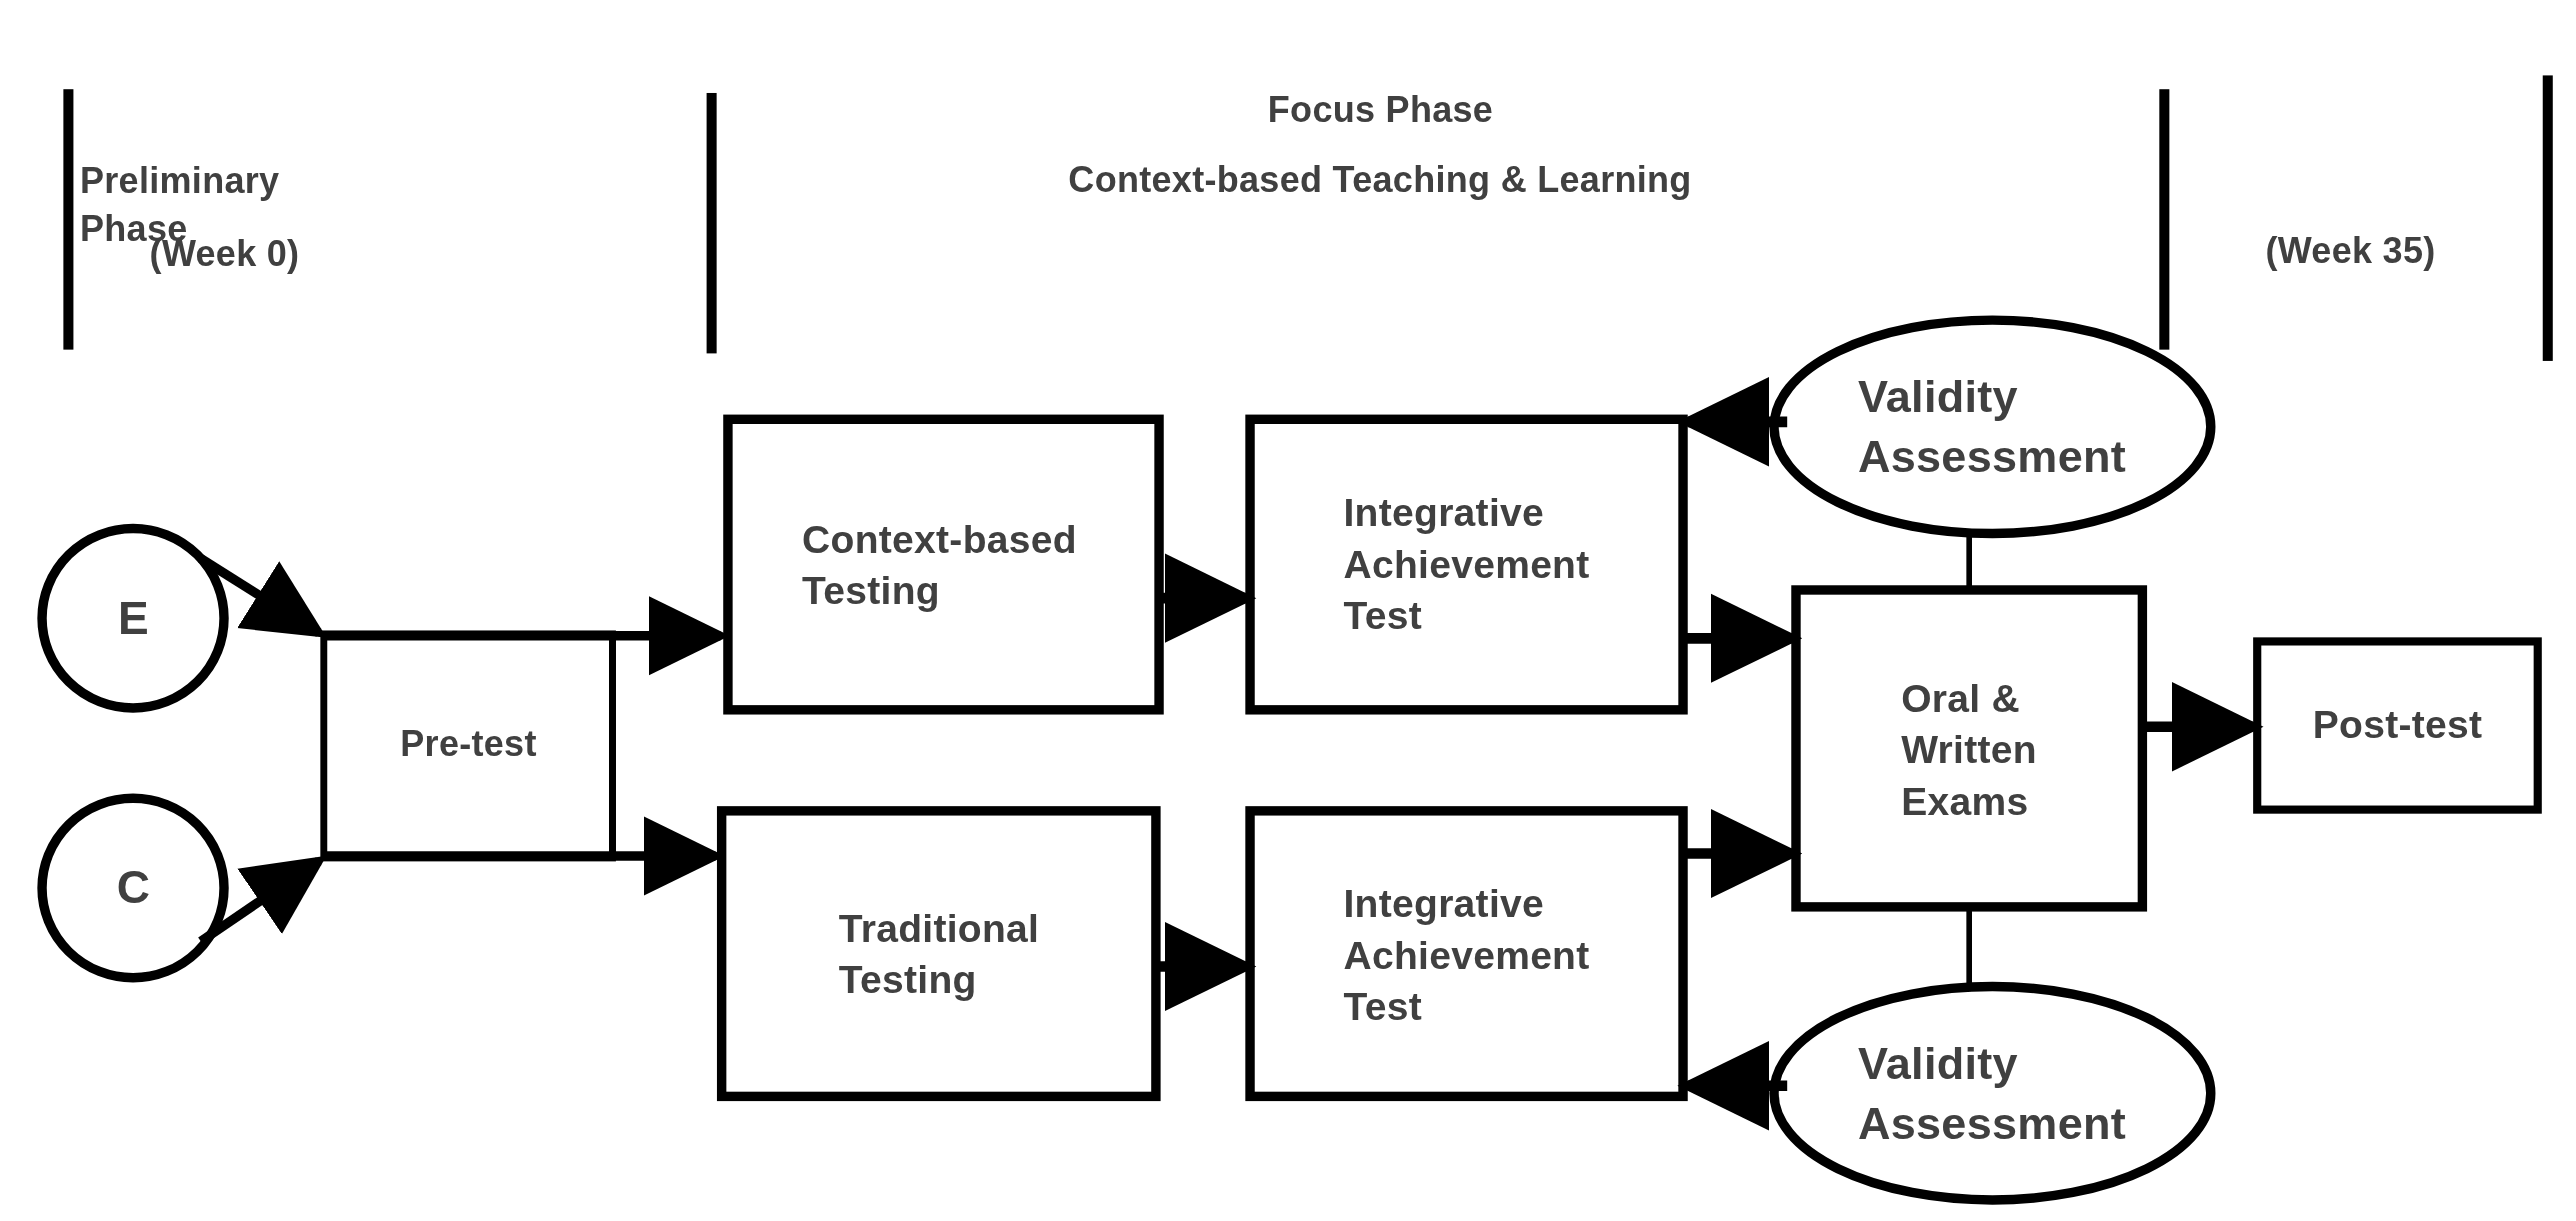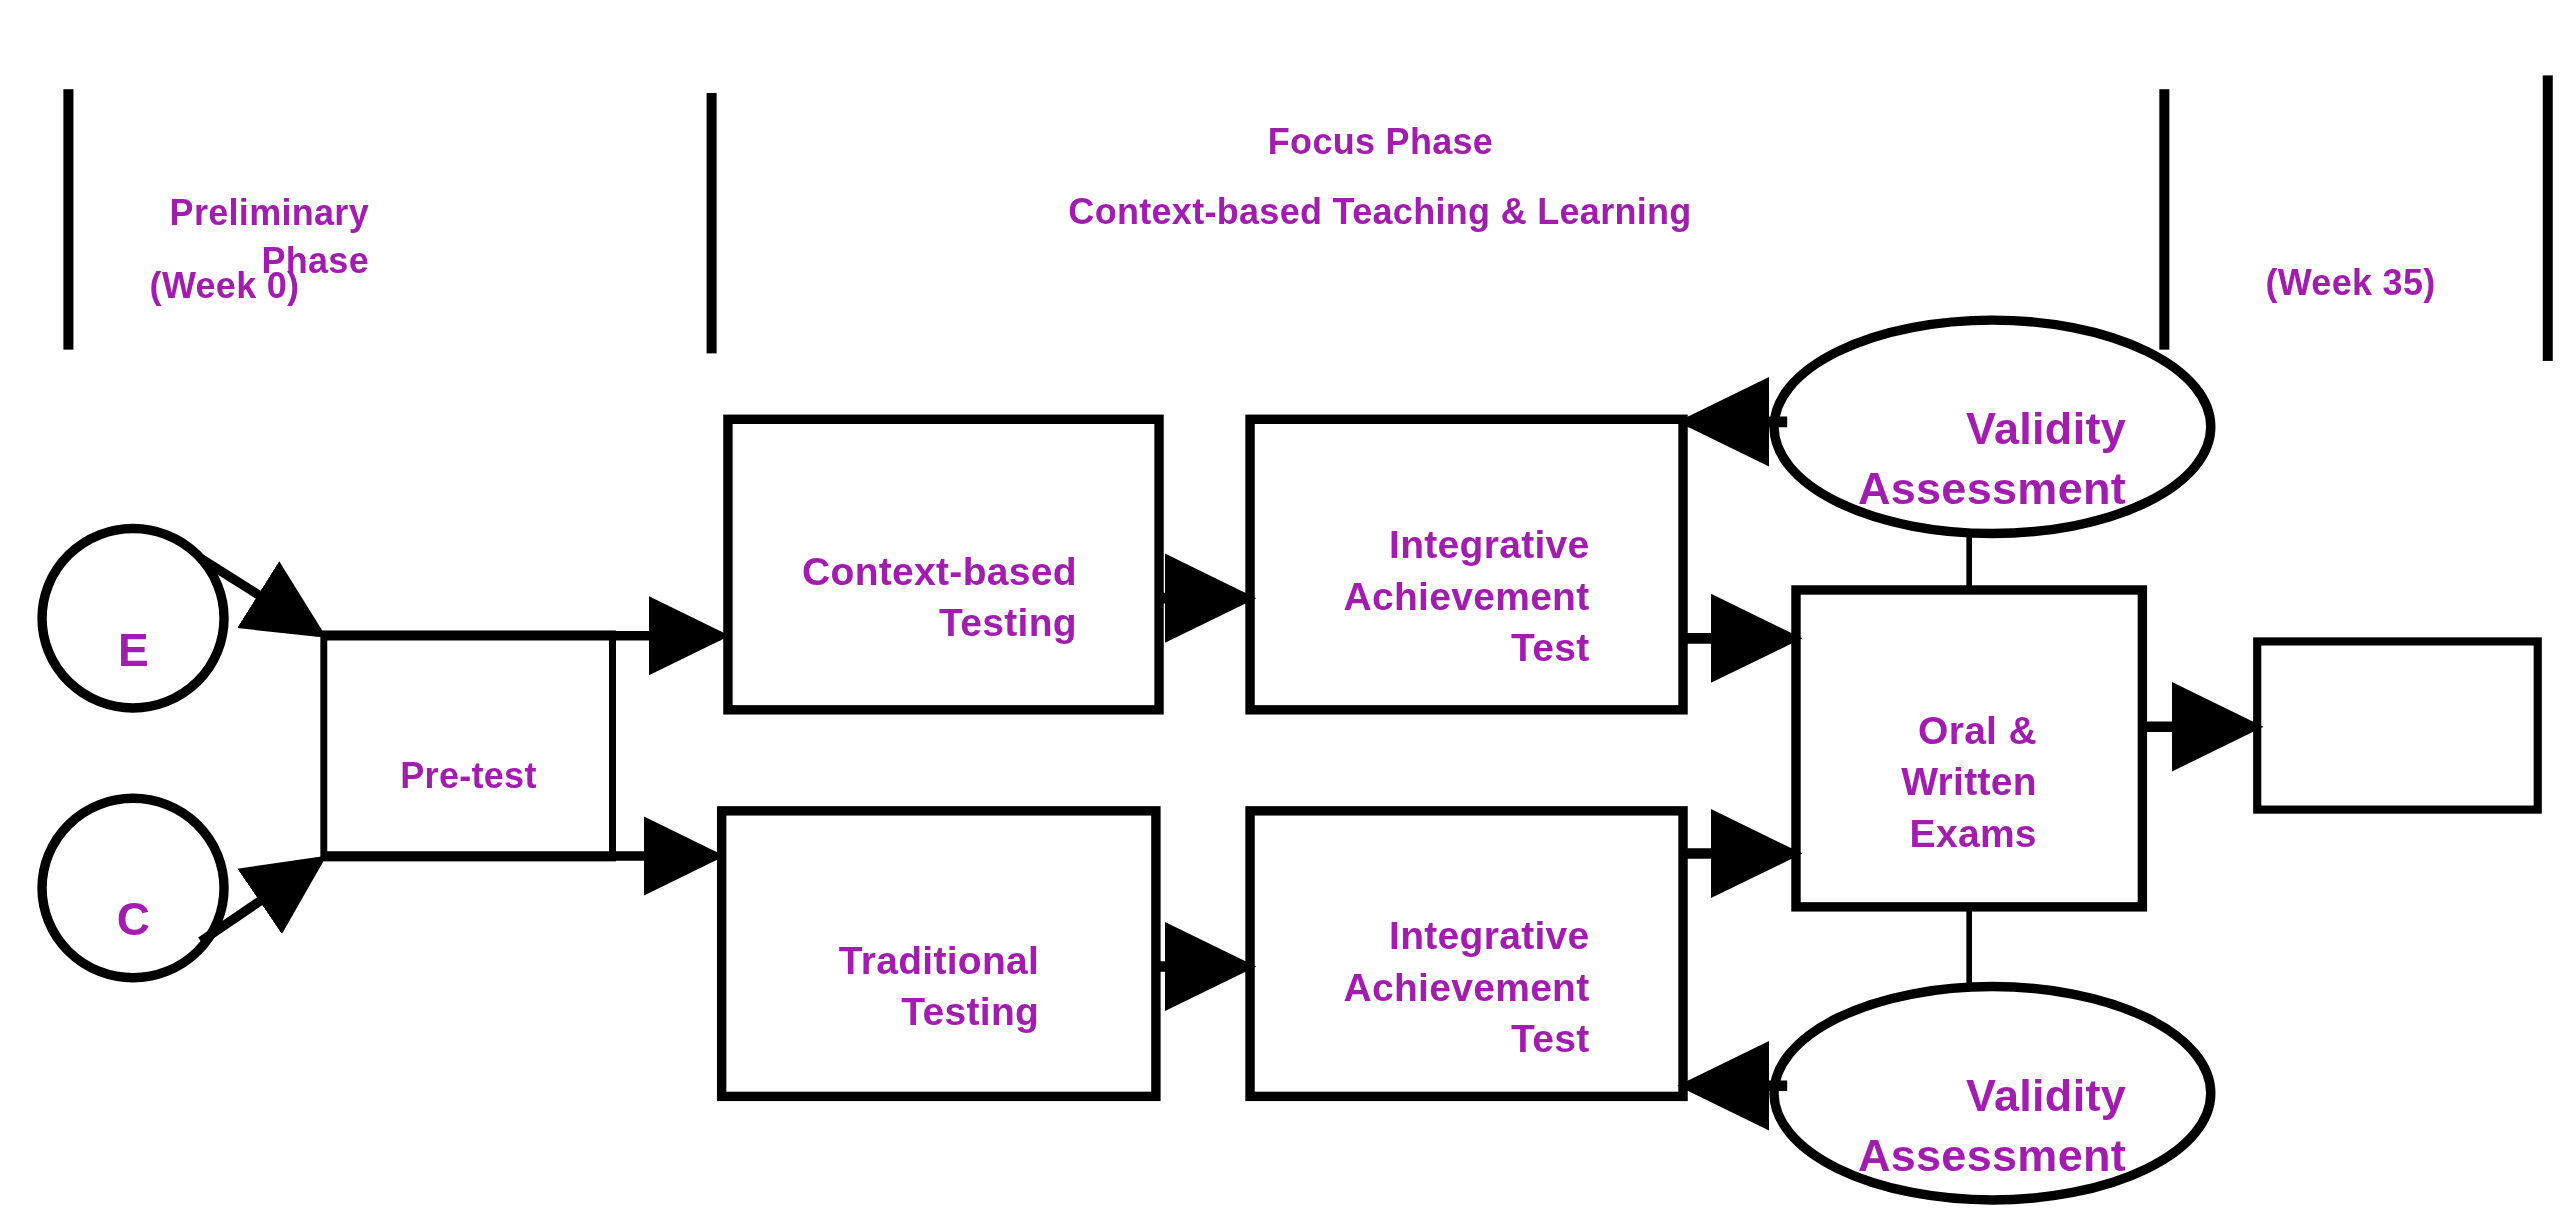--- a/index.html
+++ b/index.html
@@ -19,28 +19,27 @@
   #diagram-svg {
     position: absolute;
     left: 0;
     top: 0;
     width: 2576px;
     height: 1222px;
   }
   
   .txt {
     position: absolute;
-    text-align: right;
-    color: #a21caf;
+    text-align: left;
+    color: #404040;
     font-weight: 700;
     line-height: 1.32;
     white-space: pre-line;
     pointer-events: none;
     letter-spacing: 0.3px;
-    margin-top: 32px;
   }
   .phase-label {
     font-size: 36px;
     font-weight: 700;
   }
   .node-label {
     font-size: 39px;
     font-weight: 700;
   }
   .node-label-sm {
@@ -179,20 +178,23 @@
 Achievement
 Test</span>
   </div>
 
   <div class="txt node-label vc" style="left:1796px; top:615px; width:346px; height:270px;">
     <span>Oral &amp;
 Written
 Exams</span>
   </div>
 
+  <div class="txt node-label vc" style="left:2257px; top:641px; width:281px; height:168px;">
+    <span>Post-test</span>
+  </div>
 
   <div class="txt ellipse-label vc" style="left:1777px; top:351px; width:430px; height:151px;">
     <span>Validity
 Assessment</span>
   </div>
 
   <div class="txt ellipse-label vc" style="left:1777px; top:1018px; width:430px; height:151px;">
     <span>Validity
 Assessment</span>
   </div>

